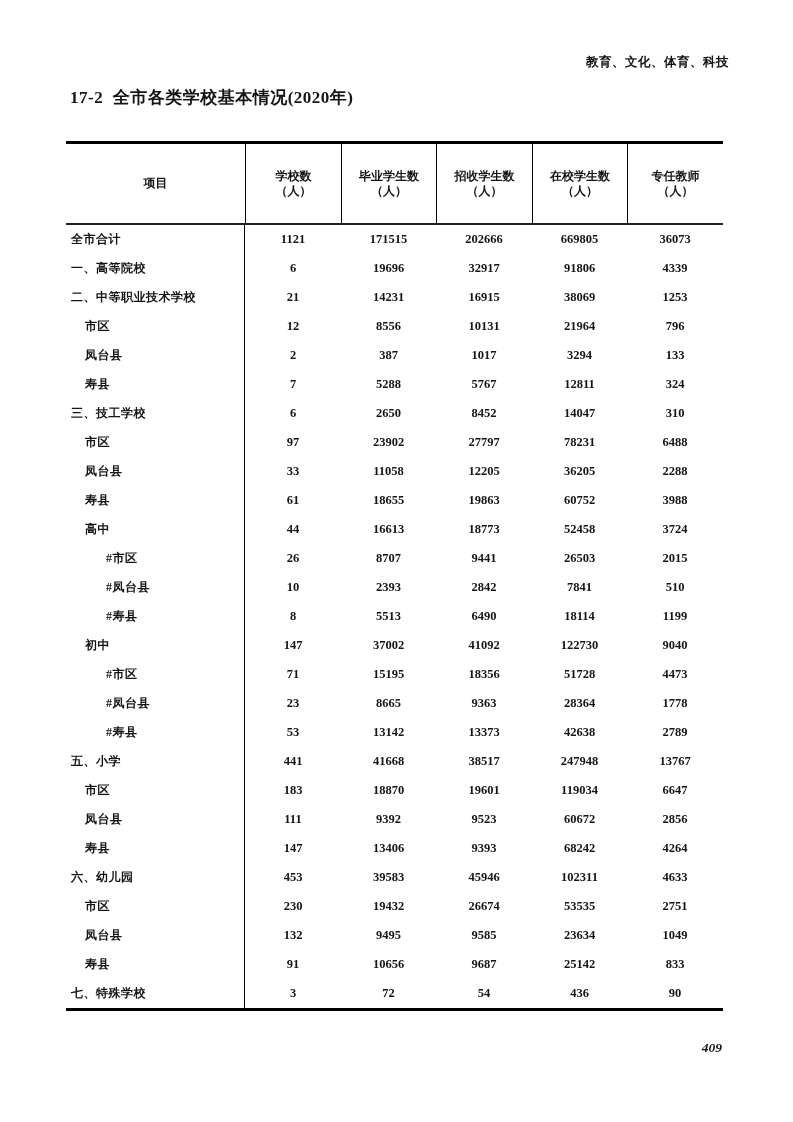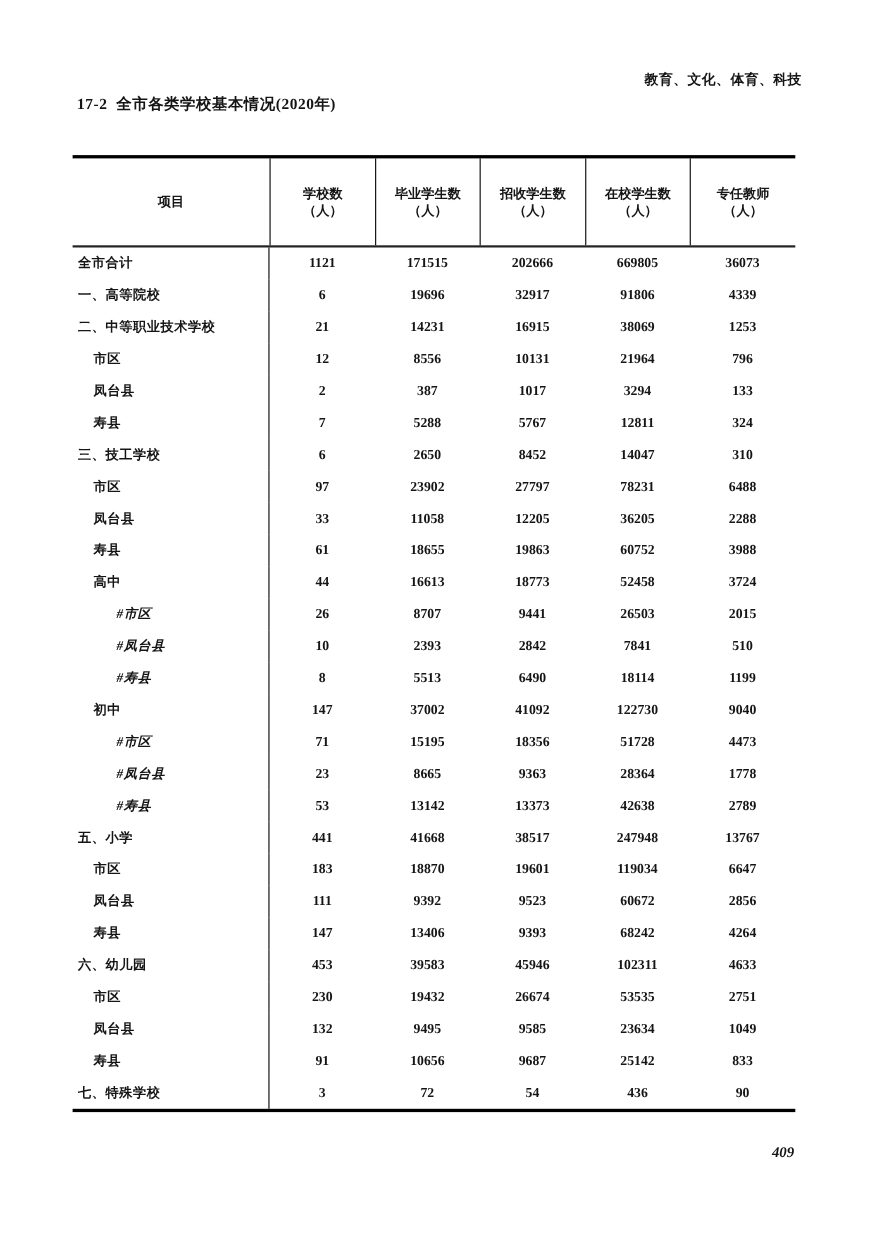--- a/index.html
+++ b/index.html
@@ -2,26 +2,26 @@
 <html><head>
 <meta charset="utf-8">
 <style>
   html,body{margin:0;padding:0;}
   body{
     width:793px;height:1122px;position:relative;background:#ffffff;
     font-family:"Liberation Serif","DejaVu Serif",serif;color:#151515;
     overflow:hidden;
   }
   .corner-text{
-    position:absolute;top:64px;right:64px;
+    position:absolute;top:54px;right:64px;
     font-size:12.5px;font-weight:700;letter-spacing:0.5px;
   }
   .page-title{
     position:absolute;top:86px;left:70px;
-    font-size:14px;font-weight:700;white-space:pre;letter-spacing:0.5px;
+    font-size:17px;font-weight:700;white-space:pre;letter-spacing:0.5px;
   }
   .stat-table{
     position:absolute;left:66px;top:141px;width:657px;
     border-top:3px solid #000;border-bottom:3px solid #000;
     box-sizing:border-box;
   }
   .thead{
     display:grid;grid-template-columns:179px 96px 95px 96px 95px 96px;
     height:81px;border-bottom:2px solid #222;box-sizing:border-box;
   }
@@ -37,21 +37,21 @@
     height:29px;align-items:center;box-sizing:border-box;
   }
   .cell{box-sizing:border-box;}
   .cell.label{
     height:29px;display:flex;align-items:center;
     border-right:1px solid #000;
     font-size:12px;font-weight:600;letter-spacing:0.5px;white-space:nowrap;
   }
   .cell.label.ind-0{padding-left:5px;}
   .cell.label.ind-1{padding-left:19px;}
-  .cell.label.ind-2{padding-left:40px;font-style:italic;}
+  .cell.label.ind-2{padding-left:40px;}
   .cell.num{
     text-align:center;font-size:12.5px;font-weight:700;
     font-family:"Liberation Serif","DejaVu Serif",serif;
   }
   .page-number{
     position:absolute;top:1040px;right:71px;
     font-size:13.5px;font-weight:700;font-style:italic;
   }
 </style>
 </head>

